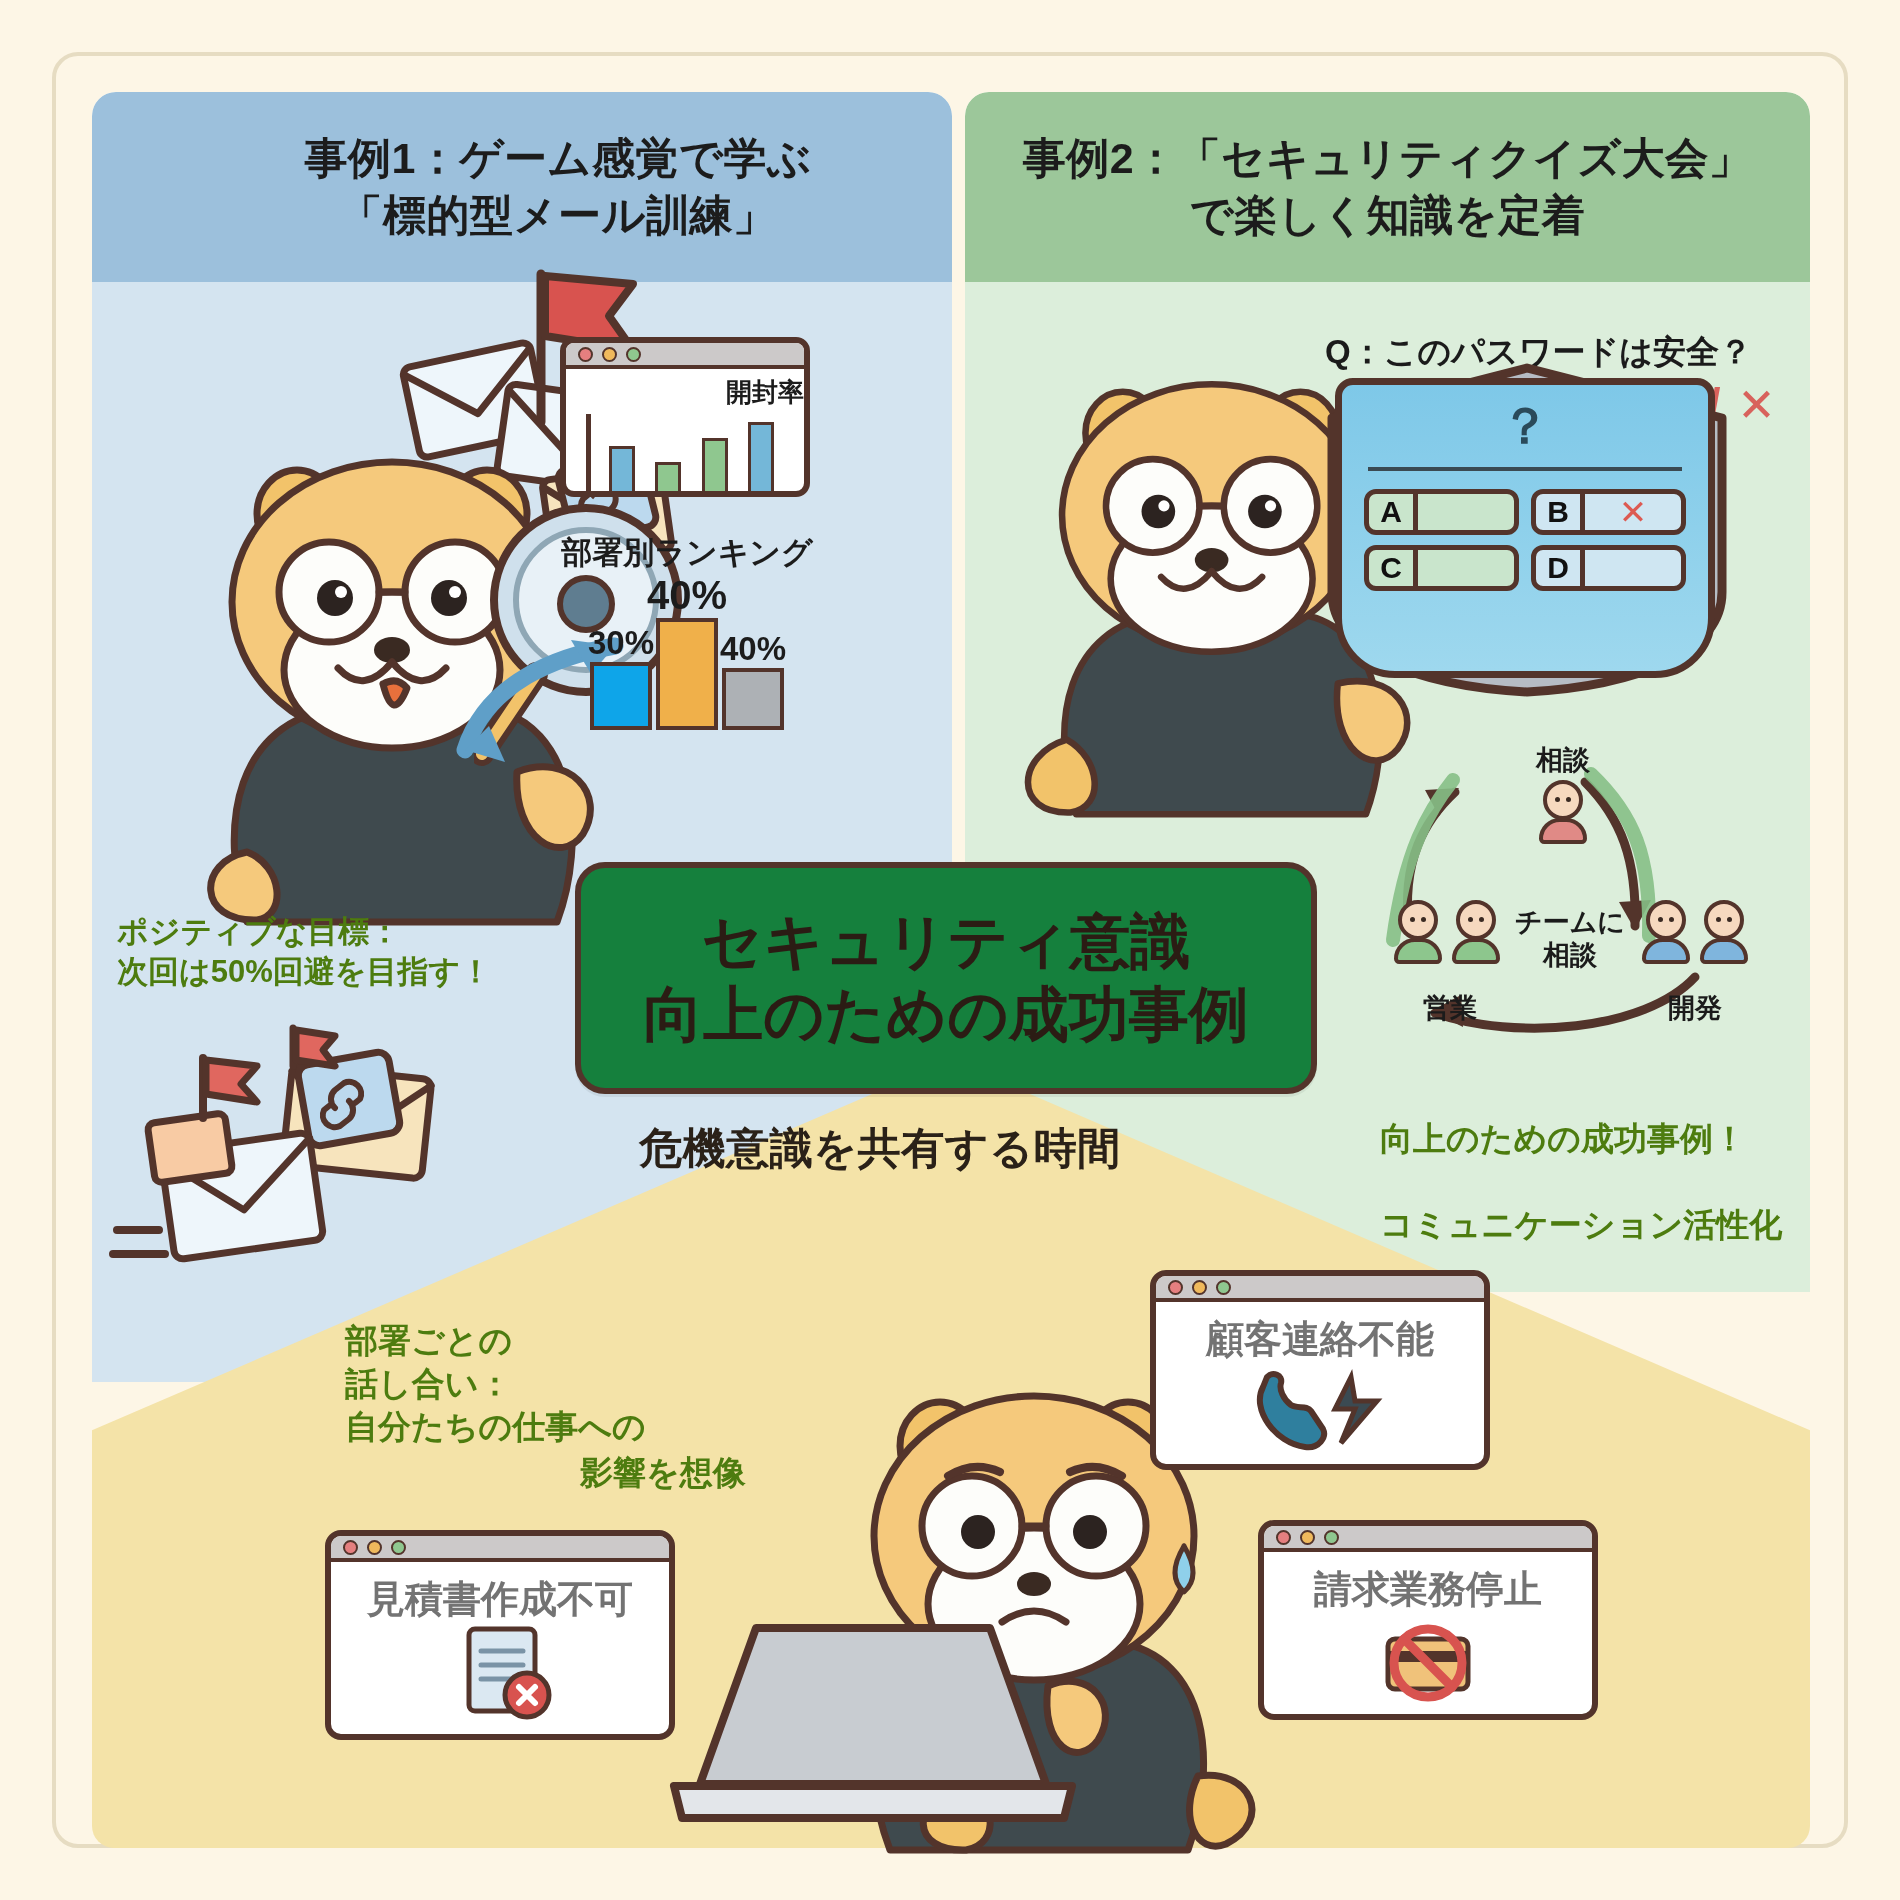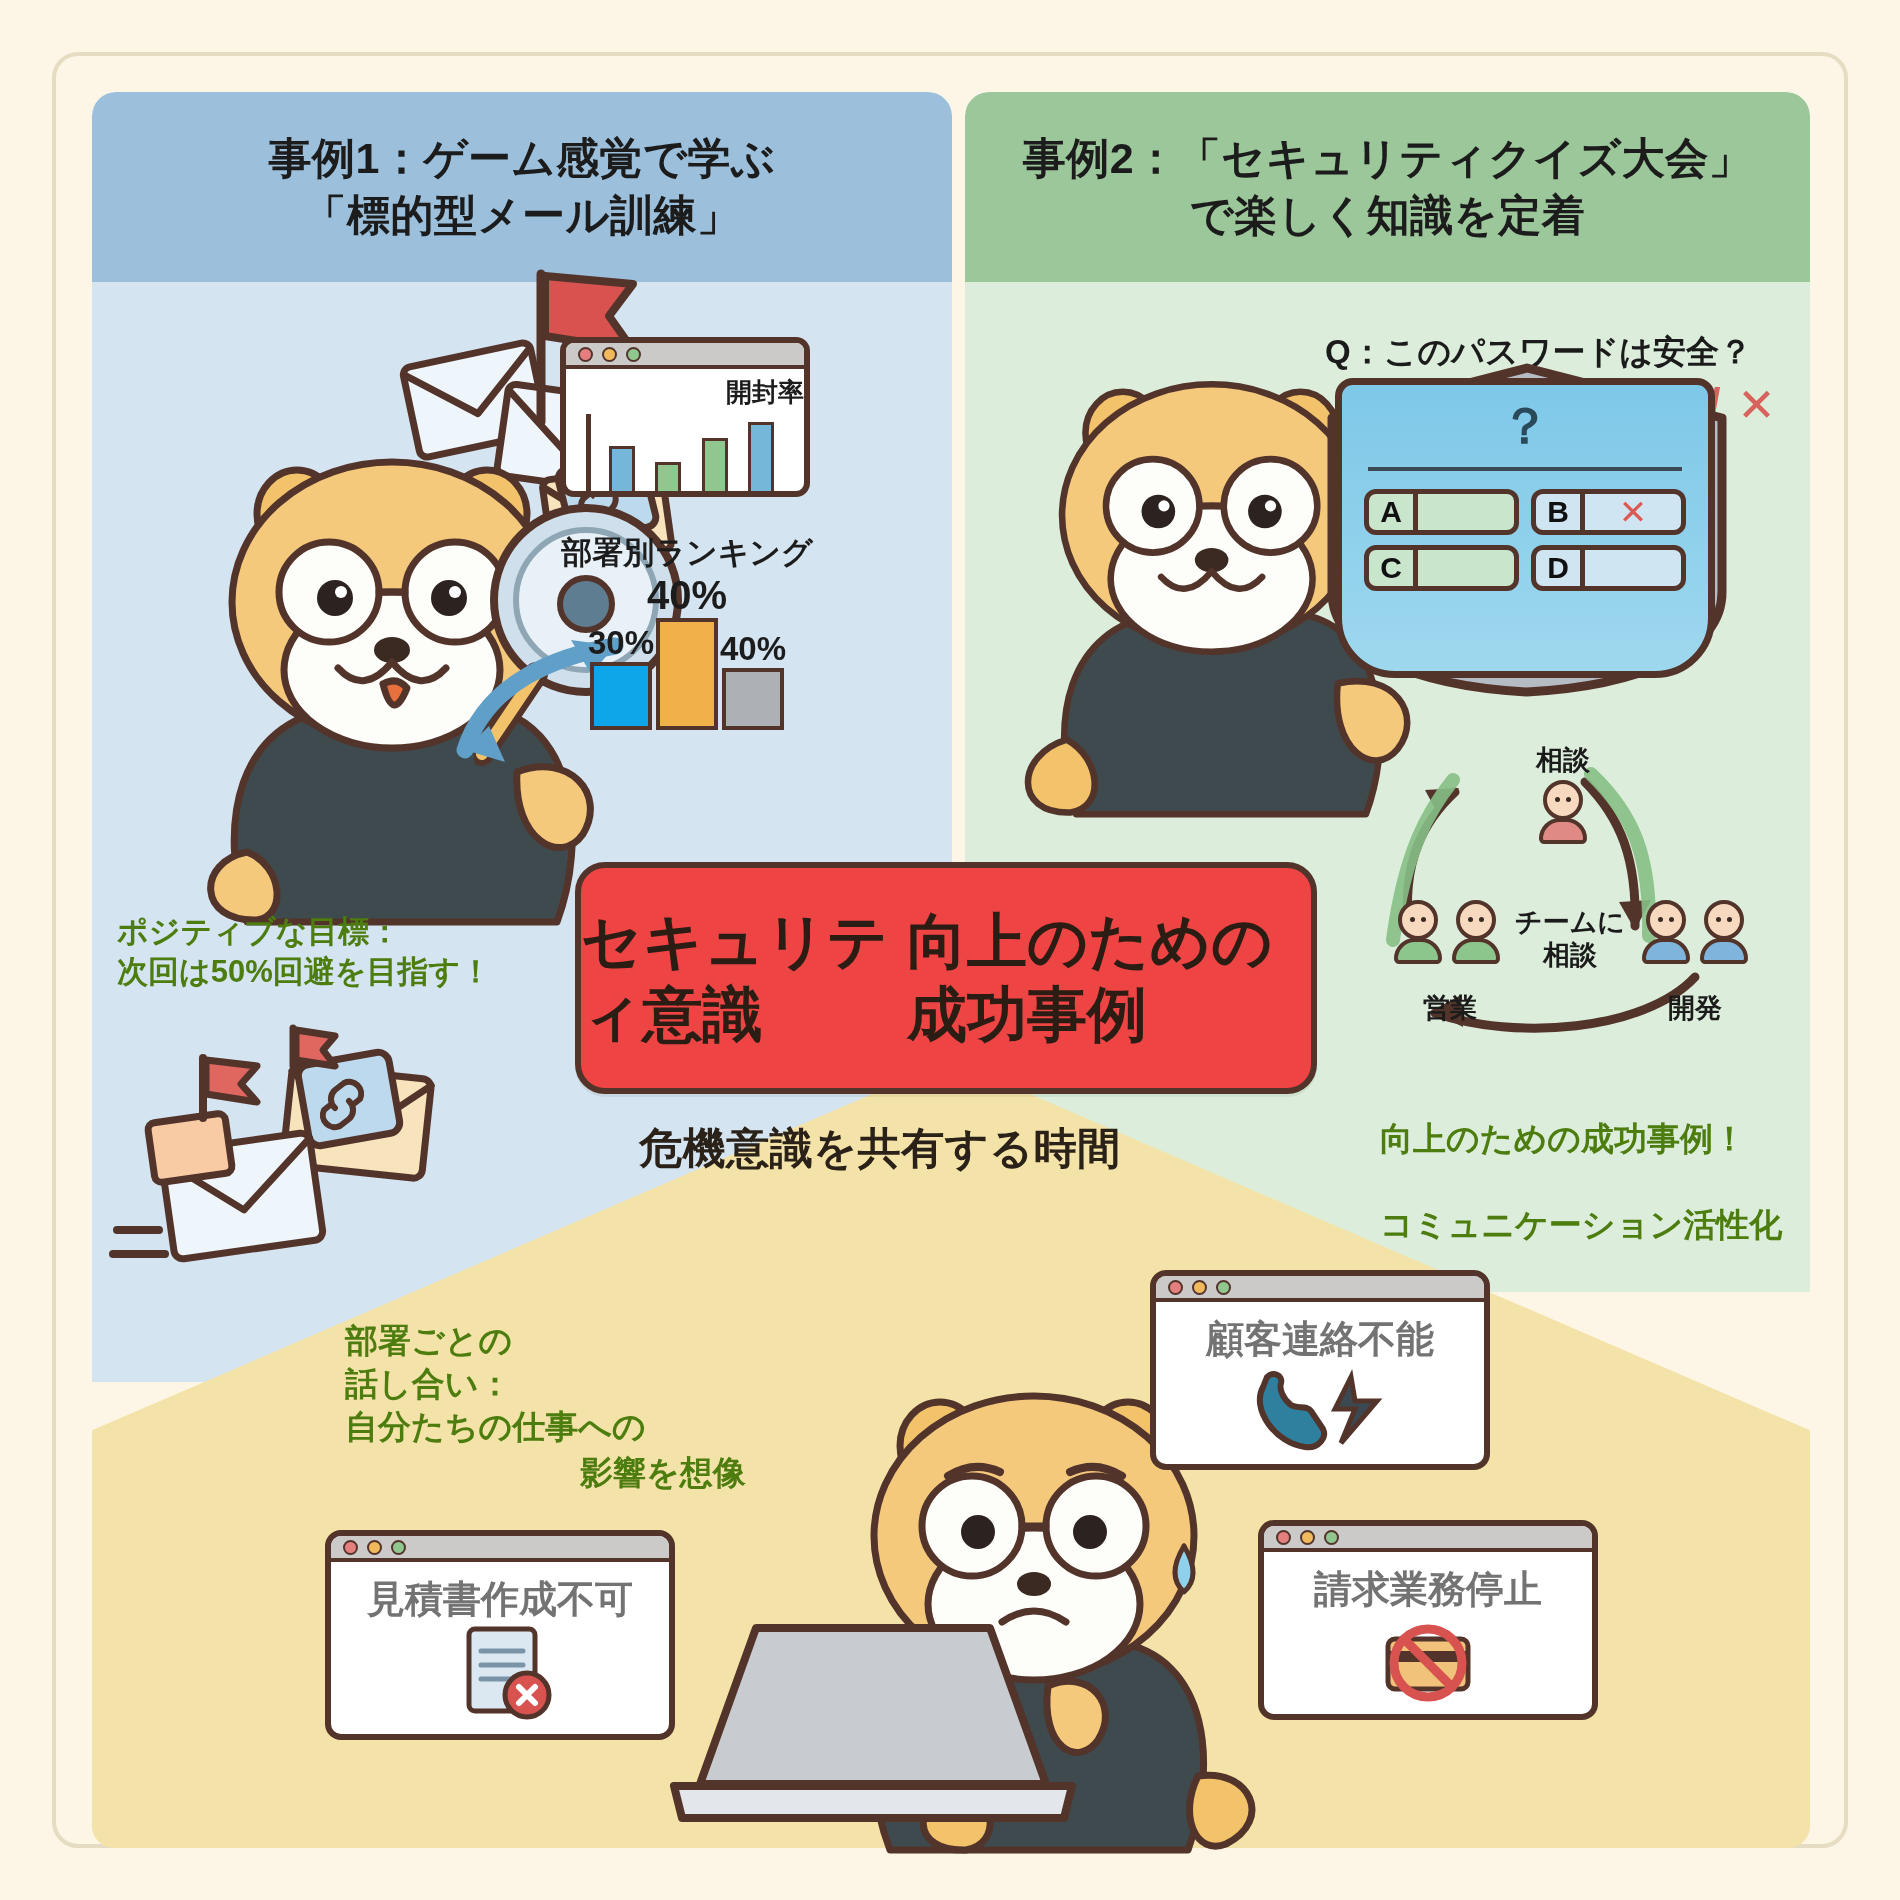--- a/index.html
+++ b/index.html
@@ -13,21 +13,21 @@
 
   .outer-frame{
     position:absolute;left:52px;top:52px;width:1796px;height:1796px;
     border:4px solid #e6dcc2;border-radius:26px;background:transparent;
     box-sizing:border-box;
   }
 
   
   .panel{position:absolute;box-sizing:border-box;overflow:hidden;}
   .panel1{left:92px;top:92px;width:860px;height:1290px;
-    background:#d4e4f0;border-radius:24px 24px 0 0;}
+    background:#d4e4f0;border-radius:24px 24px 0 0;padding-left:36px;}
   .panel1 .hdr{position:absolute;left:0;top:0;width:100%;height:190px;
     background:#9cc0dc;border-radius:24px 24px 0 0;}
   .panel2{left:965px;top:92px;width:845px;height:1200px;
     background:#dceedb;border-radius:24px 24px 0 0;}
   .panel2 .hdr{position:absolute;left:0;top:0;width:100%;height:190px;
     background:#9cc79a;border-radius:24px 24px 0 0;}
   .panel3{left:92px;top:1060px;width:1718px;height:788px;
     background:transparent;}
   .panel3 .wedge{position:absolute;left:0;top:0;width:1718px;height:788px;
     background:#f4e3a8;
@@ -65,22 +65,22 @@
   .rank .rbars{position:relative;height:118px;display:flex;align-items:flex-end;
     justify-content:center;gap:4px;margin-top:38px;}
   .rank .rb{width:62px;border:4px solid #53342b;box-sizing:border-box;position:relative;}
   .rank .rb span{position:absolute;left:50%;transform:translateX(-50%);
     bottom:calc(100% + 4px);font-weight:bold;font-size:33px;color:#1c1c1c;}
   .rank .rb.mid span{font-size:40px;}
 
   
   .center-badge{
     position:absolute;left:575px;top:862px;width:730px;height:220px;
-    background:#ef4444;border:6px solid #53342b;border-radius:30px;
-    display:flex;flex-direction:row;align-items:center;justify-content:center;
+    background:#15803d;border:6px solid #53342b;border-radius:30px;
+    display:flex;flex-direction:column;align-items:center;justify-content:center;
     z-index:40;box-shadow:0 3px 0 rgba(0,0,0,.06);
   }
   .center-badge div{font-size:60px;font-weight:bold;color:#2b1c14;line-height:1.22;}
 
   
   .quiz-q{position:absolute;font-weight:bold;font-size:33px;color:#1b1b1b;}
   .ox{position:absolute;font-weight:bold;font-size:46px;color:#d8625c;letter-spacing:2px;}
   .shield{position:absolute;left:1335px;top:378px;width:380px;height:300px;
     background:linear-gradient(180deg,#7ec8e8 0%,#9ed8ee 100%);
     border:7px solid #53342b;border-radius:18px 18px 60px 60px;box-sizing:border-box;}

